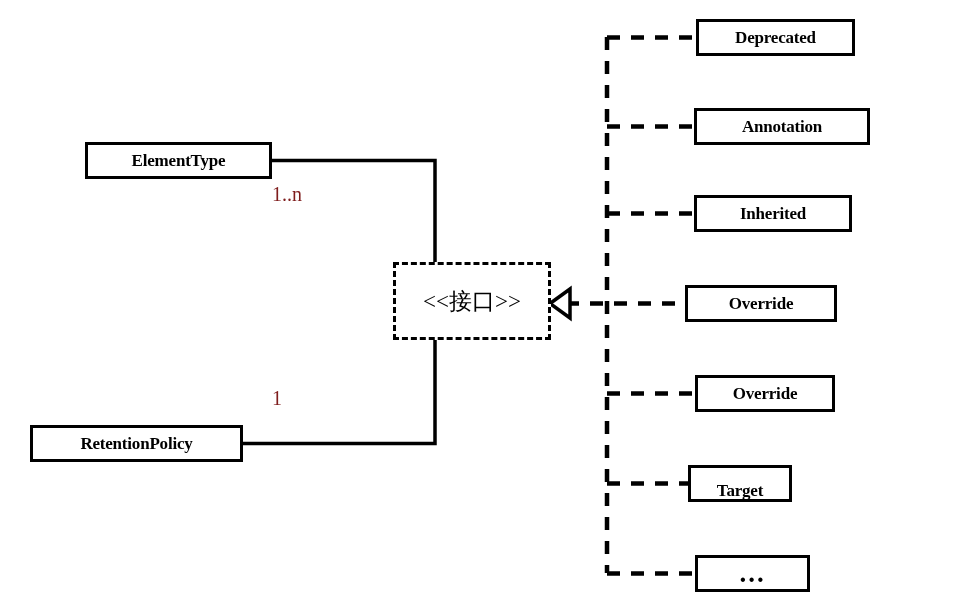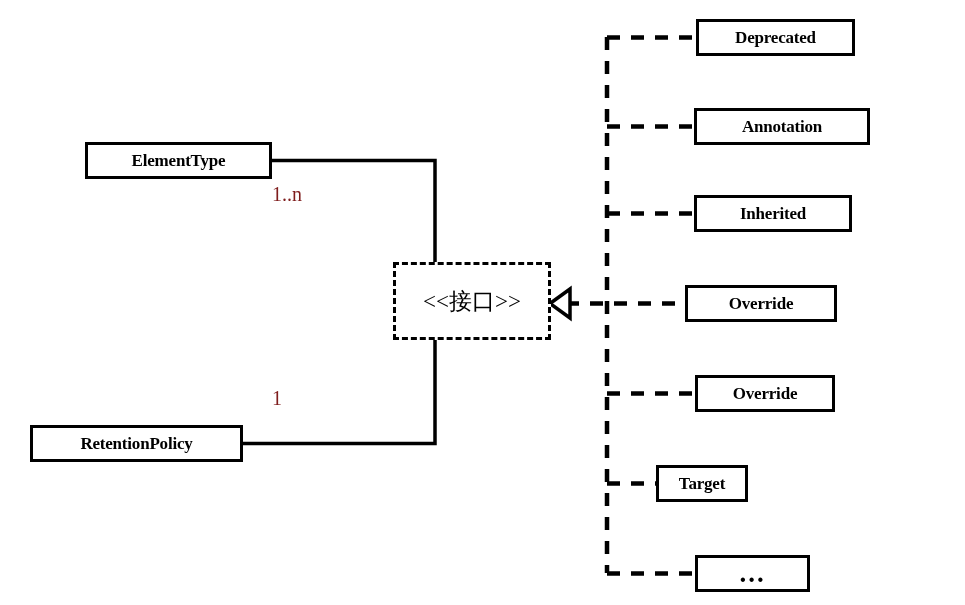--- a/index.html
+++ b/index.html
@@ -128,21 +128,21 @@
   </div>
 
   <div class="node" style="left:685px; top:285px; width:152px; height:37px;">
     <span class="node-label">Override</span>
   </div>
 
   <div class="node" style="left:695px; top:375px; width:140px; height:37px;">
     <span class="node-label">Override</span>
   </div>
 
-  <div class="node" style="left:656px; top:465px; width:92px; height:37px;">
+  <div class="node" style="left:688px; top:465px; width:104px; height:37px;justify-content:flex-end;">
     <span class="node-label">Target</span>
   </div>
 
   <div class="node ellipsis" style="left:695px; top:555px; width:115px; height:37px;">
     <span class="node-label">...</span>
   </div>
 
   <span class="mult-label" style="left:272px; top:184px;">1..n</span>
 
   <span class="mult-label" style="left:272px; top:388px;">1</span>

